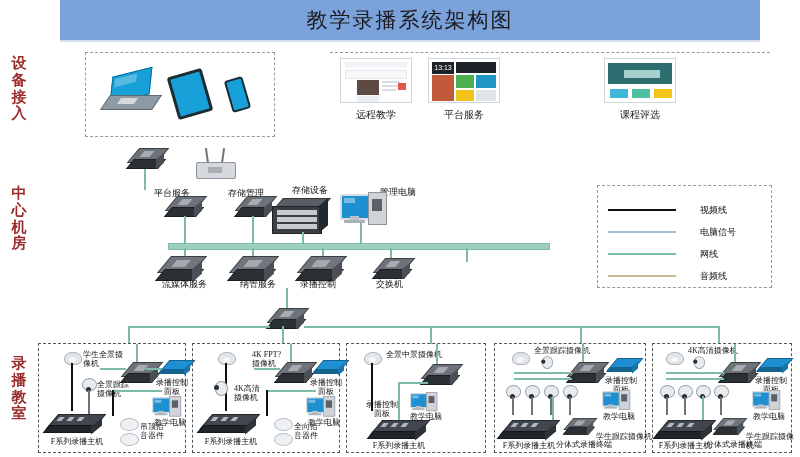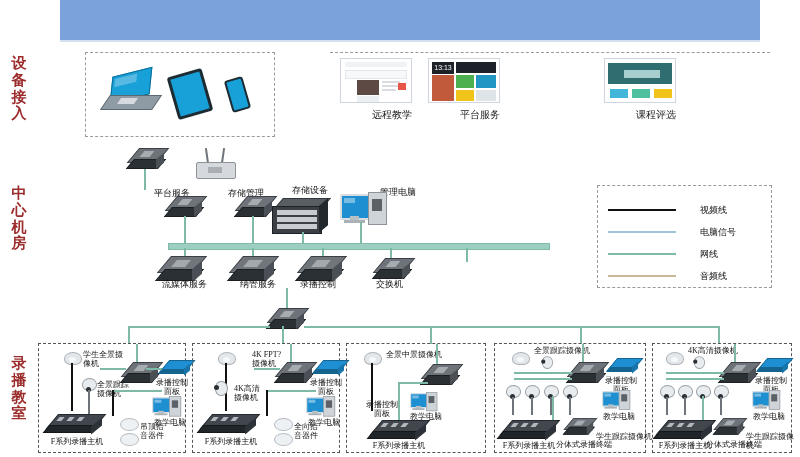--- a/index.html
+++ b/index.html
@@ -55,21 +55,21 @@
   .tablet{position:absolute;width:30px;height:38px;background:#18a0d8;border:3px solid #1d2b33;
     border-radius:3px;transform:rotate(-16deg);}
   .phone{position:absolute;width:15px;height:29px;background:#18a0d8;border:2px solid #1d2b33;
     border-radius:3px;transform:rotate(-16deg);}
 
   
   .app{position:absolute;width:72px;text-align:center;}
   .app .thumb{width:72px;height:45px;border:1px solid #cfd6dd;box-sizing:border-box;
     overflow:hidden;position:relative;background:#fff;}
   .app .cap{margin-top:5px;font-size:10px;color:#1a1a1a;
-    font-family:"Liberation Serif","DejaVu Serif",serif;white-space:nowrap;text-align:right;}
+    font-family:"Liberation Serif","DejaVu Serif",serif;white-space:nowrap;}
 
   .t-remote{background:#fdfdfd;}
   .t-remote .bar{position:absolute;left:4px;top:3px;right:4px;height:5px;background:#f0f2f5;}
   .t-remote .srch{position:absolute;left:4px;top:11px;right:4px;height:7px;background:#f7f8fa;border:1px solid #e3e6ea;}
   .t-remote .card{position:absolute;left:16px;top:21px;width:22px;height:15px;background:#5d4a44;}
   .t-remote .card2{position:absolute;left:16px;top:37px;width:22px;height:6px;background:#eceff2;}
   .t-remote .ln{position:absolute;background:#d9dde2;height:2px;}
   .t-remote .red{position:absolute;right:5px;top:24px;width:8px;height:7px;background:#e8564a;}
 
   .t-record{background:#2a2f38;}
@@ -204,20 +204,21 @@
   .lg-line{position:absolute;left:0;top:5px;width:68px;height:2px;}
   .lg-txt{position:absolute;left:92px;top:0;font-size:9px;color:#111;white-space:nowrap;
        font-family:"Liberation Serif","DejaVu Serif",serif;}
 </style>
 </head>
 <body>
 
 <div class="stage">
 
   <div class="header-band"></div>
+  <div class="header-title">教学录播系统架构图</div>
 
   <div class="rail" id="rail-device">
     <span>
         <span>设</span>
         <span>备</span>
         <span>接</span>
         <span>入</span>
       </span>
   </div>
   <div class="rail" id="rail-center">

